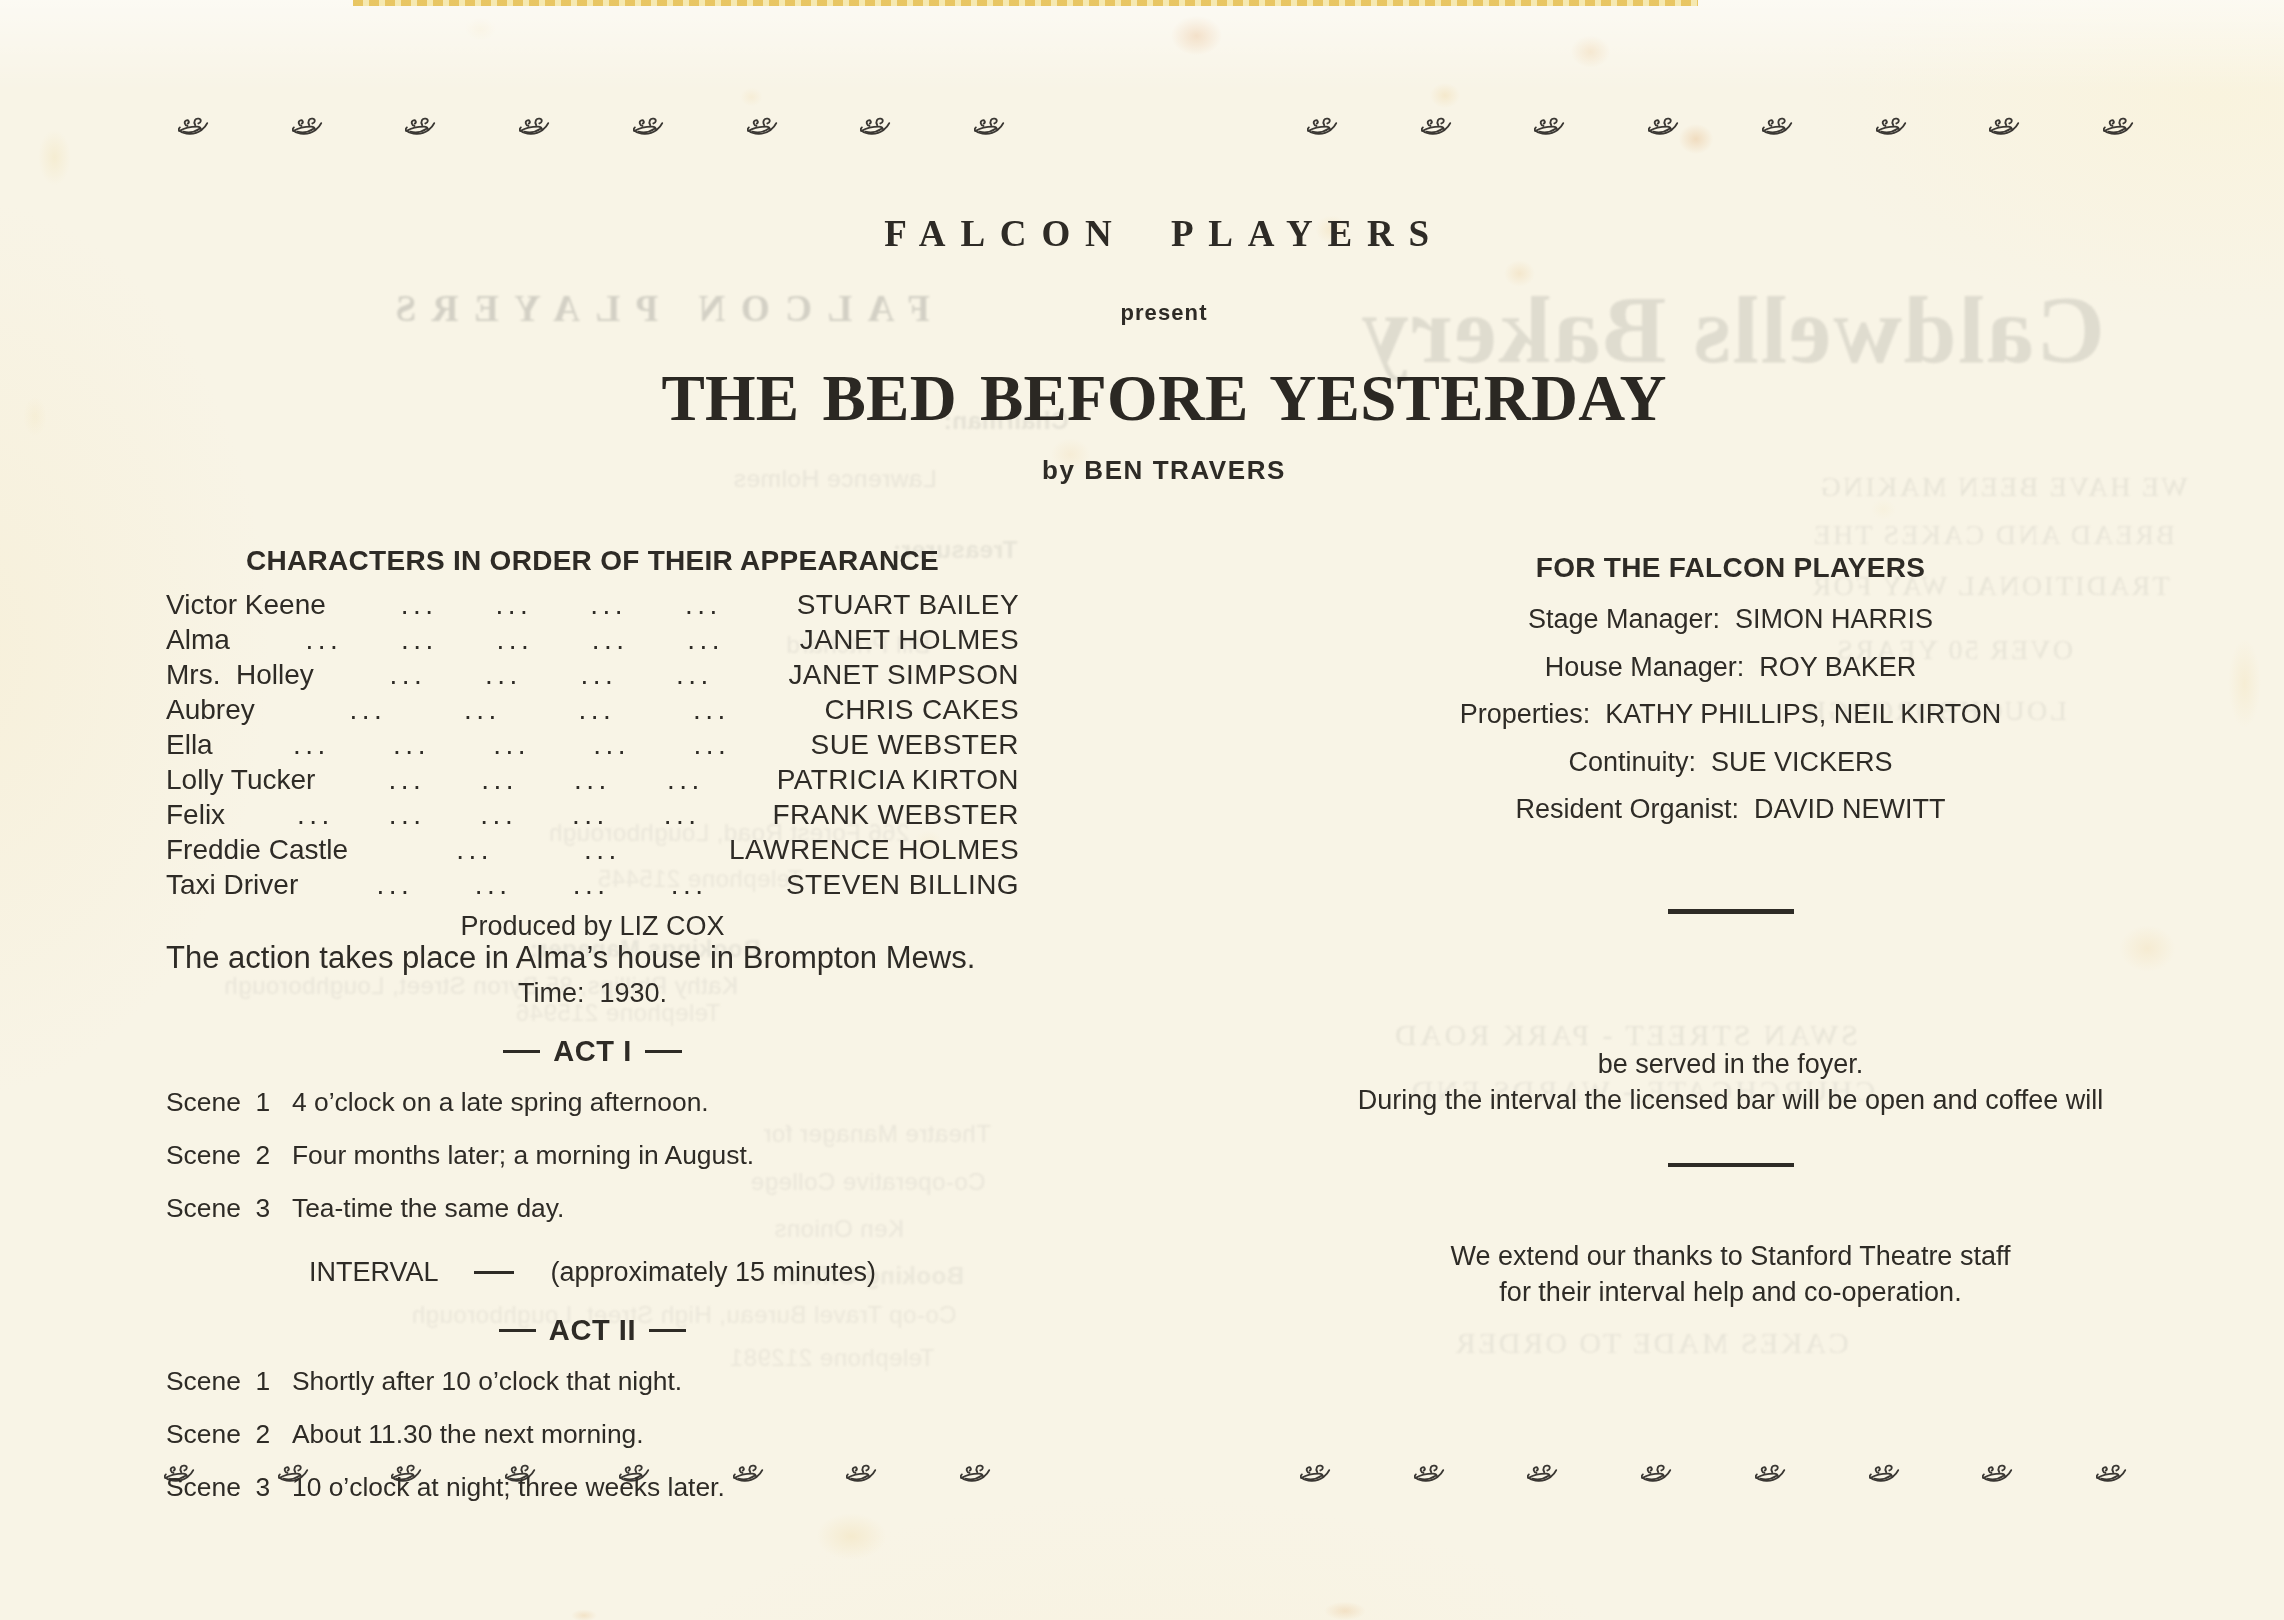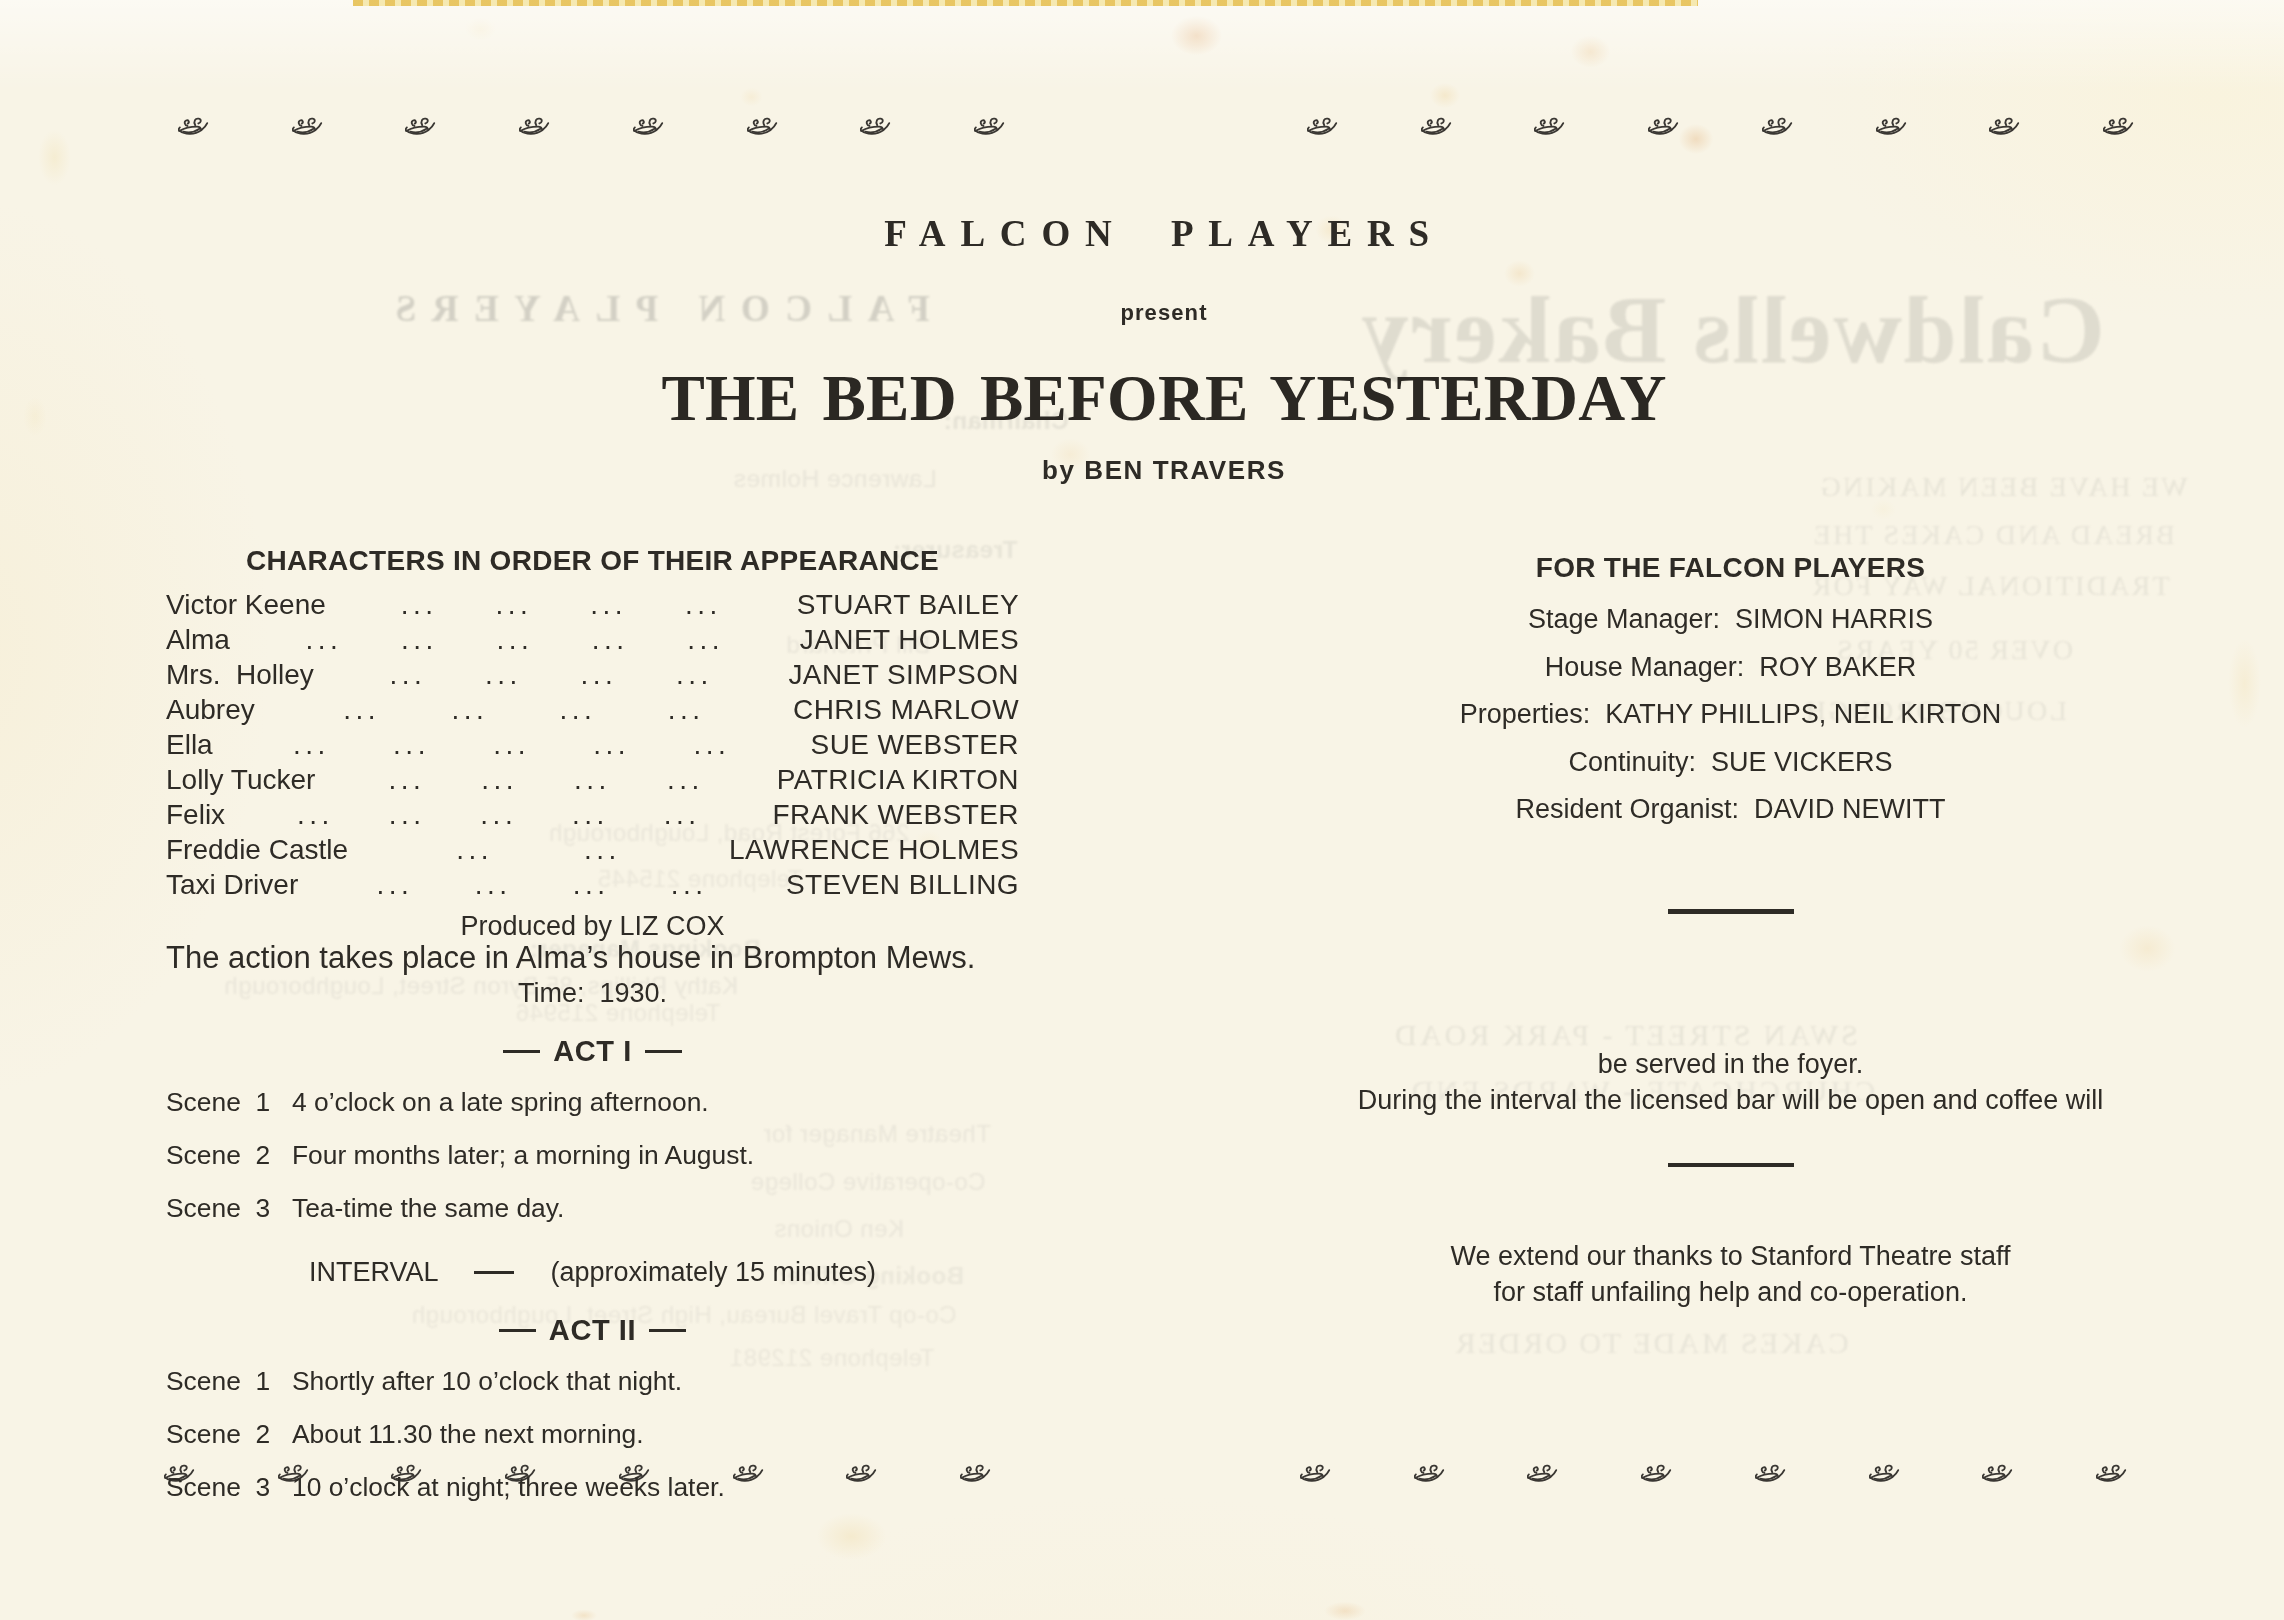--- a/index.html
+++ b/index.html
@@ -312,21 +312,21 @@
   </div>
 
   <div class="cast-row">
     <span class="char-name">Aubrey</span>
     <span class="dots">
               <span class="dotg">...</span>
               <span class="dotg">...</span>
               <span class="dotg">...</span>
               <span class="dotg">...</span>
             </span>
-    <span class="actor">CHRIS MARLOW</span>
+    <span class="actor">CHRIS CAKES</span>
   </div>
 
   <div class="cast-row">
     <span class="char-name">Ella</span>
     <span class="dots">
               <span class="dotg">...</span>
               <span class="dotg">...</span>
               <span class="dotg">...</span>
               <span class="dotg">...</span>
               <span class="dotg">...</span>
@@ -447,19 +447,19 @@
 
       <div class="note bar-note">
         <div>be served in the foyer.</div>
         <div>During the interval the licensed bar will be open and coffee will</div>
       </div>
 
       <div class="rule rule2"></div>
 
       <div class="note thanks-note">
         <div>We extend our thanks to Stanford Theatre staff</div>
-        <div>for staff unfailing help and co-operation.</div>
+        <div>for their interval help and co-operation.</div>
       </div>
     </section>
 
   </div>
 </div>
 
 
 </body></html>

